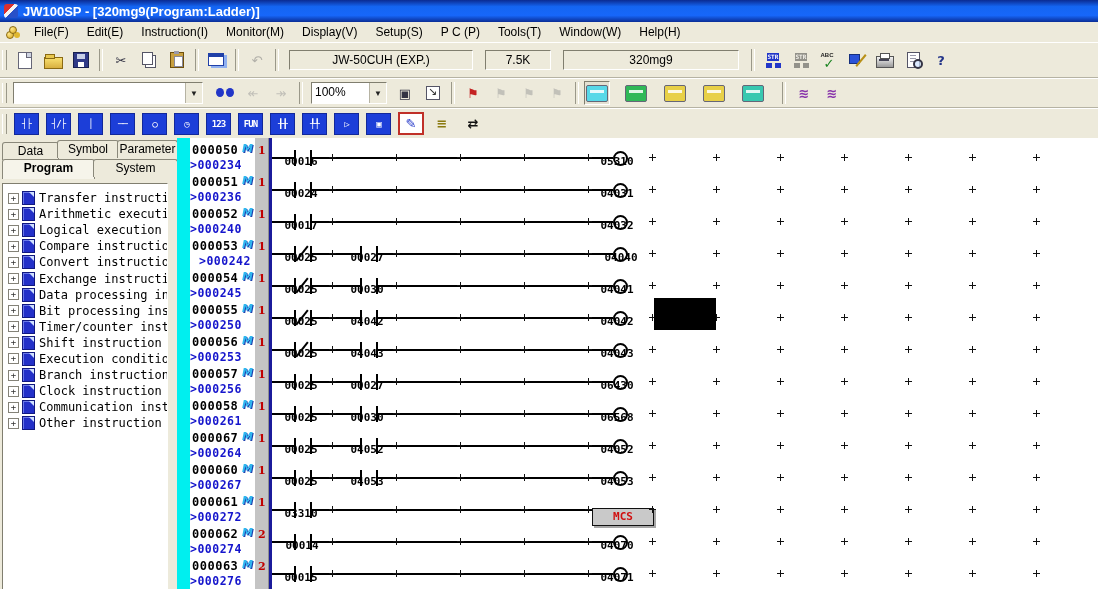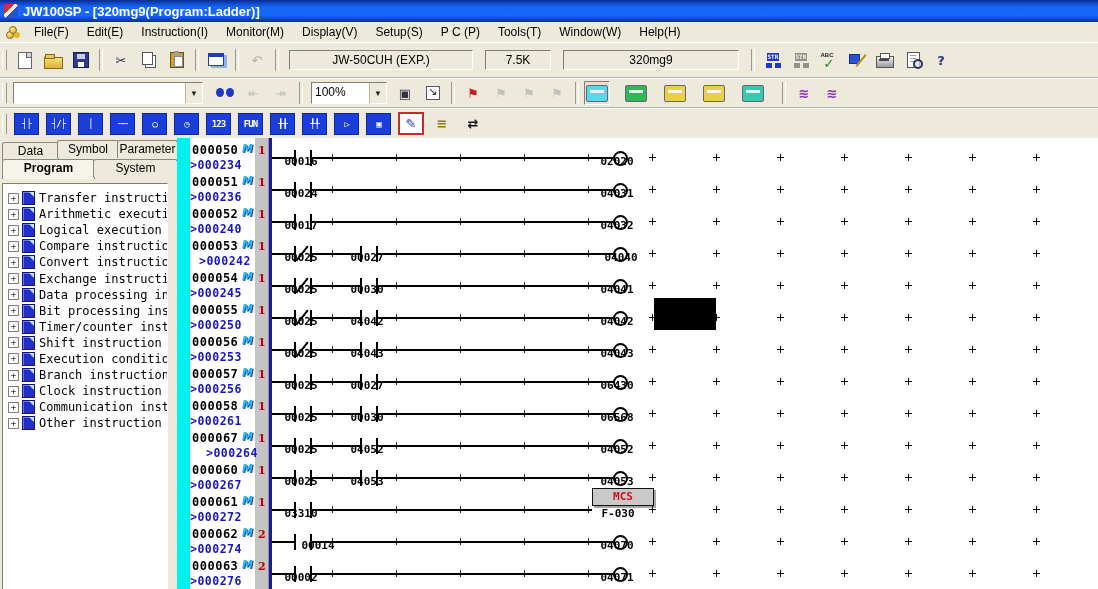--- a/index.html
+++ b/index.html
@@ -430,21 +430,21 @@
       <div class="ptr" style="left: 13px; top: 20px; position: absolute;">&gt;000234</div>
       <div class="wire" style="left: 95px; top: 19px; width: 341px;"></div>
       <div class="contact" style="left: 117px; top: 12px;"></div>
       <div class="alabel" style="left: 99px; top: 5px; width: 50px;">00016</div>
       <div class="tick" style="left: 152px; top: 19px;"></div>
       <div class="tick" style="left: 216px; top: 19px;"></div>
       <div class="tick" style="left: 280px; top: 19px;"></div>
       <div class="tick" style="left: 344px; top: 19px;"></div>
       <div class="tick" style="left: 408px; top: 19px;"></div>
       <div class="coil" style="left: 436px; top: 13px;"></div>
-      <div class="alabel" style="left: 413px; top: 5px; width: 54px;">02020</div>
+      <div class="alabel" style="left: 413px; top: 5px; width: 54px;">05310</div>
       <div class="tick" style="left: 472px; top: 19px;"></div>
       <div class="tick" style="left: 536px; top: 19px;"></div>
       <div class="tick" style="left: 600px; top: 19px;"></div>
       <div class="tick" style="left: 664px; top: 19px;"></div>
       <div class="tick" style="left: 728px; top: 19px;"></div>
       <div class="tick" style="left: 792px; top: 19px;"></div>
       <div class="tick" style="left: 856px; top: 19px;"></div>
       <div class="step" style="left: 15px; top: 37px; position: absolute;">000051</div>
       <div class="mbadge" style="left: 65px; top: 36px; position: absolute;">M</div>
       <div class="pgnum" style="left: 81px; top: 38px; position: absolute;">1</div>
@@ -621,21 +621,21 @@
       <div class="tick" style="left: 472px; top: 275px;"></div>
       <div class="tick" style="left: 536px; top: 275px;"></div>
       <div class="tick" style="left: 600px; top: 275px;"></div>
       <div class="tick" style="left: 664px; top: 275px;"></div>
       <div class="tick" style="left: 728px; top: 275px;"></div>
       <div class="tick" style="left: 792px; top: 275px;"></div>
       <div class="tick" style="left: 856px; top: 275px;"></div>
       <div class="step" style="left: 15px; top: 293px; position: absolute;">000067</div>
       <div class="mbadge" style="left: 65px; top: 292px; position: absolute;">M</div>
       <div class="pgnum" style="left: 81px; top: 294px; position: absolute;">1</div>
-      <div class="ptr" style="left: 13px; top: 308px; position: absolute; margin-left: 16px;">&gt;000264</div>
+      <div class="ptr" style="left: 13px; top: 308px; position: absolute;">&gt;000264</div>
       <div class="wire" style="left: 95px; top: 307px; width: 341px;"></div>
       <div class="contact" style="left: 117px; top: 300px;"></div>
       <div class="alabel" style="left: 99px; top: 293px; width: 50px;">00025</div>
       <div class="contact" style="left: 183px; top: 300px;"></div>
       <div class="alabel" style="left: 165px; top: 293px; width: 50px;">04052</div>
       <div class="tick" style="left: 152px; top: 307px;"></div>
       <div class="tick" style="left: 216px; top: 307px;"></div>
       <div class="tick" style="left: 280px; top: 307px;"></div>
       <div class="tick" style="left: 344px; top: 307px;"></div>
       <div class="tick" style="left: 408px; top: 307px;"></div>
@@ -677,56 +677,56 @@
       <div class="ptr" style="left: 13px; top: 372px; position: absolute;">&gt;000272</div>
       <div class="wire" style="left: 95px; top: 371px; width: 320px;"></div>
       <div class="contact" style="left: 117px; top: 364px;"></div>
       <div class="alabel" style="left: 99px; top: 357px; width: 50px;">03310</div>
       <div class="tick" style="left: 152px; top: 371px;"></div>
       <div class="tick" style="left: 216px; top: 371px;"></div>
       <div class="tick" style="left: 280px; top: 371px;"></div>
       <div class="tick" style="left: 344px; top: 371px;"></div>
       <div class="tick" style="left: 408px; top: 371px;"></div>
       <div class="alabel" style="left: 415px; top: 357px; width: 52px;">F-030</div>
-      <div class="funbox" style="left: 415px; top: 350px; width: 60px; height: 16px;">MCS</div>
+      <div class="funbox" style="left: 415px; top: 370px; width: 60px; height: 16px;">MCS</div>
       <div class="tick" style="left: 472px; top: 371px;"></div>
       <div class="tick" style="left: 536px; top: 371px;"></div>
       <div class="tick" style="left: 600px; top: 371px;"></div>
       <div class="tick" style="left: 664px; top: 371px;"></div>
       <div class="tick" style="left: 728px; top: 371px;"></div>
       <div class="tick" style="left: 792px; top: 371px;"></div>
       <div class="tick" style="left: 856px; top: 371px;"></div>
       <div class="step" style="left: 15px; top: 389px; position: absolute;">000062</div>
       <div class="mbadge" style="left: 65px; top: 388px; position: absolute;">M</div>
       <div class="pgnum" style="left: 81px; top: 390px; position: absolute;">2</div>
       <div class="ptr" style="left: 13px; top: 404px; position: absolute;">&gt;000274</div>
       <div class="wire" style="left: 95px; top: 403px; width: 341px;"></div>
       <div class="contact" style="left: 117px; top: 396px;"></div>
-      <div class="alabel" style="left: 116px; top: 389px; width: 50px;">00014</div>
+      <div class="alabel" style="left: 100px; top: 389px; width: 50px;">00014</div>
       <div class="tick" style="left: 152px; top: 403px;"></div>
       <div class="tick" style="left: 216px; top: 403px;"></div>
       <div class="tick" style="left: 280px; top: 403px;"></div>
       <div class="tick" style="left: 344px; top: 403px;"></div>
       <div class="tick" style="left: 408px; top: 403px;"></div>
       <div class="coil" style="left: 436px; top: 397px;"></div>
       <div class="alabel" style="left: 413px; top: 389px; width: 54px;">04070</div>
       <div class="tick" style="left: 472px; top: 403px;"></div>
       <div class="tick" style="left: 536px; top: 403px;"></div>
       <div class="tick" style="left: 600px; top: 403px;"></div>
       <div class="tick" style="left: 664px; top: 403px;"></div>
       <div class="tick" style="left: 728px; top: 403px;"></div>
       <div class="tick" style="left: 792px; top: 403px;"></div>
       <div class="tick" style="left: 856px; top: 403px;"></div>
       <div class="step" style="left: 15px; top: 421px; position: absolute;">000063</div>
       <div class="mbadge" style="left: 65px; top: 420px; position: absolute;">M</div>
       <div class="pgnum" style="left: 81px; top: 422px; position: absolute;">2</div>
       <div class="ptr" style="left: 13px; top: 436px; position: absolute;">&gt;000276</div>
       <div class="wire" style="left: 95px; top: 435px; width: 341px;"></div>
       <div class="contact" style="left: 117px; top: 428px;"></div>
-      <div class="alabel" style="left: 99px; top: 421px; width: 50px;">00002</div>
+      <div class="alabel" style="left: 99px; top: 421px; width: 50px;">00015</div>
       <div class="tick" style="left: 152px; top: 435px;"></div>
       <div class="tick" style="left: 216px; top: 435px;"></div>
       <div class="tick" style="left: 280px; top: 435px;"></div>
       <div class="tick" style="left: 344px; top: 435px;"></div>
       <div class="tick" style="left: 408px; top: 435px;"></div>
       <div class="coil" style="left: 436px; top: 429px;"></div>
       <div class="alabel" style="left: 413px; top: 421px; width: 54px;">04071</div>
       <div class="tick" style="left: 472px; top: 435px;"></div>
       <div class="tick" style="left: 536px; top: 435px;"></div>
       <div class="tick" style="left: 600px; top: 435px;"></div>

